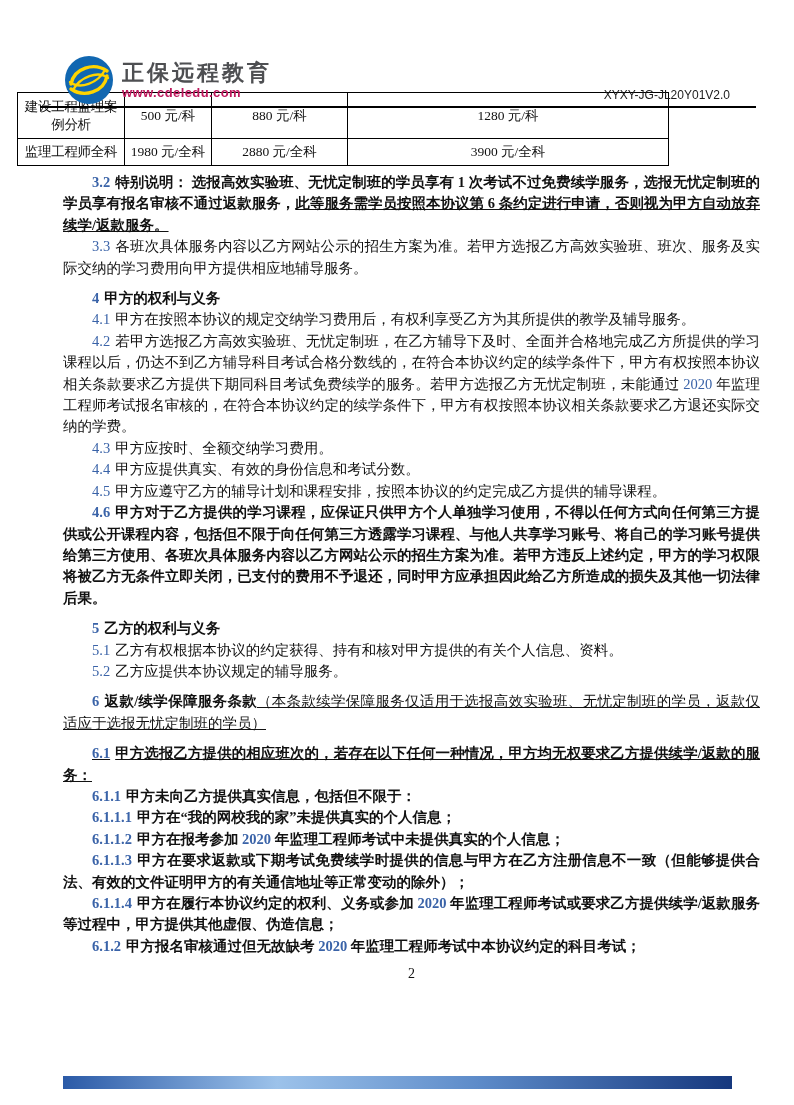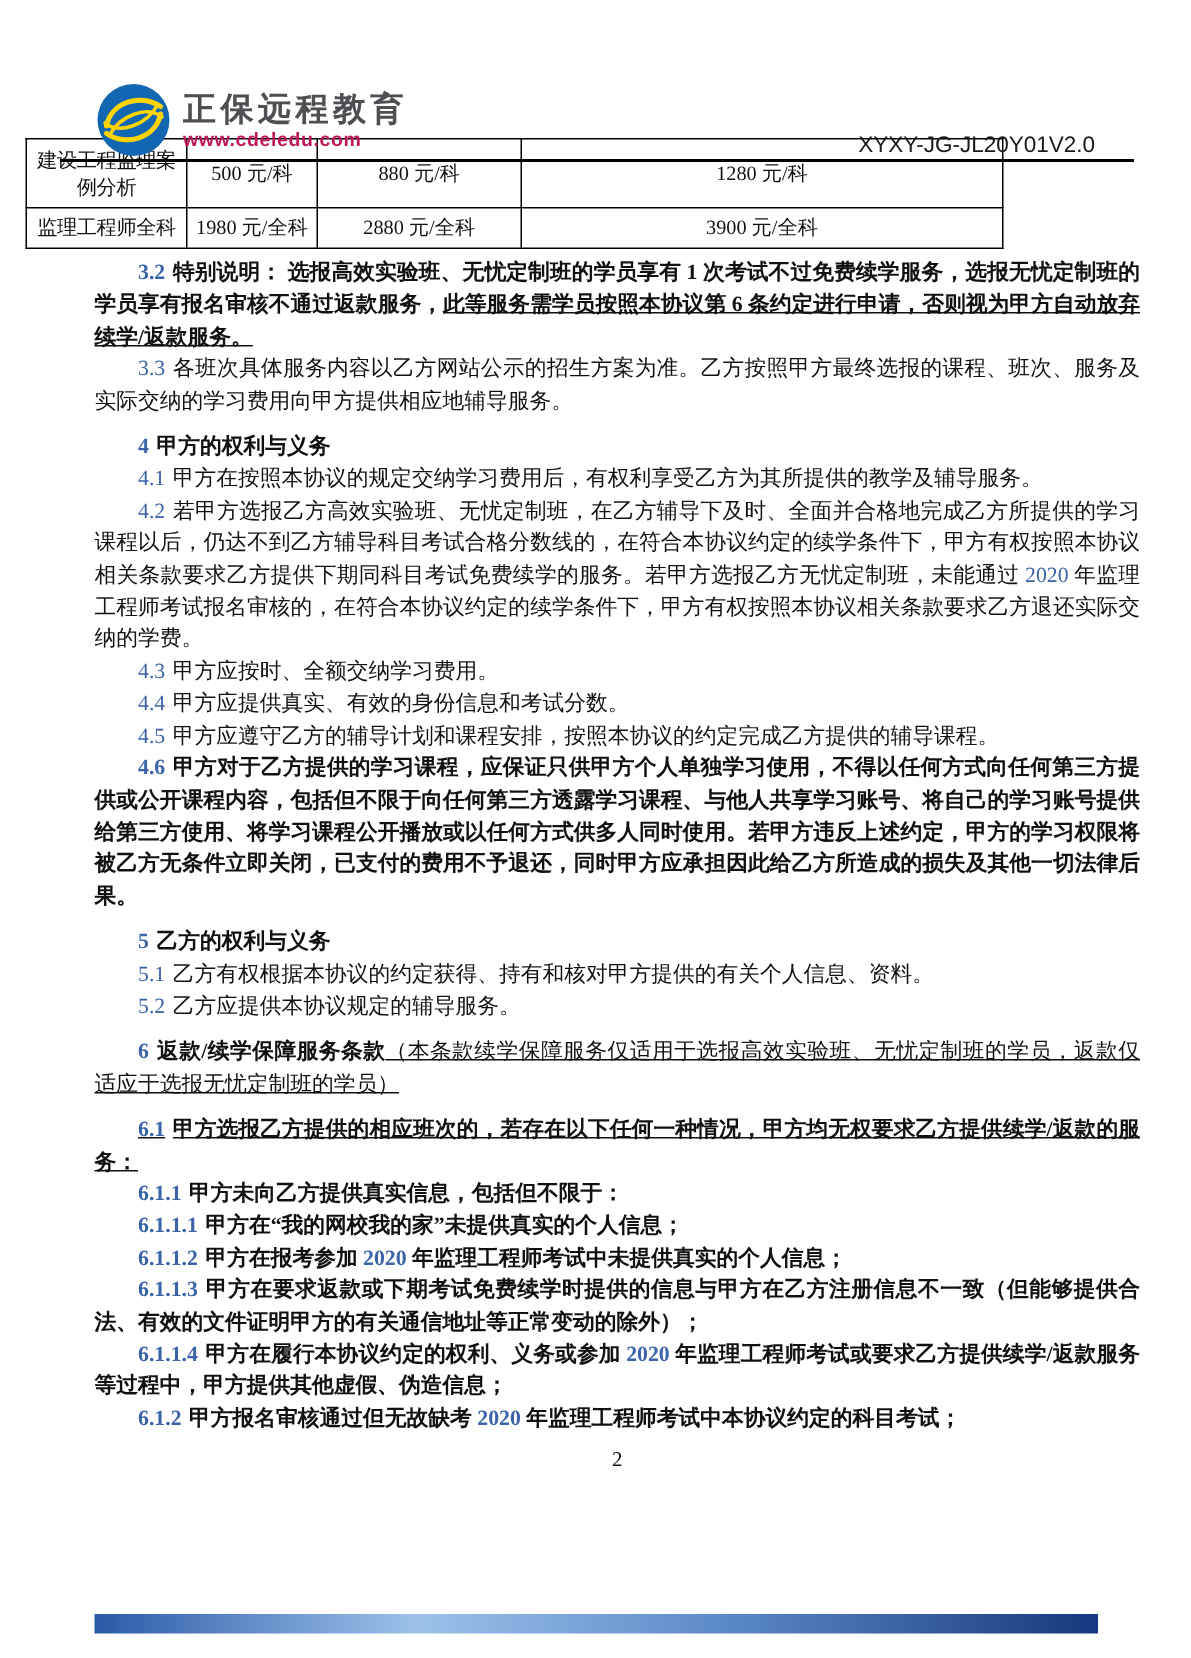--- a/index.html
+++ b/index.html
@@ -13,21 +13,21 @@
     overflow: hidden;
   }
   
   .hdr { position: relative; height: 88px; }
   .logo-wrap { position:absolute; left:64px; top:55px; display:flex; align-items:center; }
   .logo-svg { width:50px; height:50px; display:block; }
   .brand-block { margin-left:8px; font-family:"Liberation Sans","DejaVu Sans",sans-serif; }
   .brand-name { font-size:22px; font-weight:bold; color:#4e4f52; letter-spacing:3px; line-height:24px; }
   .brand-web  { font-size:13px; font-weight:bold; color:#be185d; letter-spacing:0.4px; line-height:15px; }
   .doc-code { position:absolute; right:64px; top:88px; font-family:"Liberation Sans","DejaVu Sans",sans-serif;
-              font-size:15px; color:#1a1a1a; }
+              font-size:12px; color:#1a1a1a; }
   .hdr-rule { position:absolute; left:40px; right:38px; top:106px; height:2px; background:#000; }
 
   
   table.price { border-collapse:collapse; margin:4px 0 0 17px; table-layout:fixed; width:651px; }
   table.price td { border:1.5px solid #000; text-align:center; vertical-align:middle;
                    font-size:13.5px; padding:2px 3px; line-height:18px; }
   td.subject { font-size:12.5px; letter-spacing:-0.3px;font-family:Liberation Serif, serif; }
   tr.r1 td { height:46px; }
   tr.r2 td { height:27px; }
 
@@ -94,35 +94,35 @@
       <td>2880 元/全科</td>
       <td>3900 元/全科</td>
     </tr>
   </tbody>
     </table>
 
   <div class="doc">
 
     <p><span class="num b">3.2</span><span class="b">特别说明： 选报高效实验班、无忧定制班的学员享有 1 次考试不过免费续学服务，选报无忧定制班的学员享有报名审核不通过返款服务，</span><span class="bu">此等服务需学员按照本协议第 6 条约定进行申请，否则视为甲方自动放弃续学/返款服务。</span></p>
 
-    <p><span class="num">3.3</span><span>各班次具体服务内容以乙方网站公示的招生方案为准。乙方按照甲方最终选报的课程、班次、服务及实际交纳的学习费用向甲方提供相应地辅导服务。</span></p>
+    <p><span class="num">3.3</span><span>各班次具体服务内容以乙方网站公示的招生方案为准。若甲方选报乙方高效实验班、班次、服务及实际交纳的学习费用向甲方提供相应地辅导服务。</span></p>
 
     <p class="hd sp"><span class="num">4</span><span>甲方的权利与义务</span></p>
 
     <p><span class="num">4.1</span><span>甲方在按照本协议的规定交纳学习费用后，有权利享受乙方为其所提供的教学及辅导服务。</span></p>
 
     <p><span class="num">4.2</span><span>若甲方选报乙方高效实验班、无忧定制班，在乙方辅导下及时、全面并合格地完成乙方所提供的学习课程以后，仍达不到乙方辅导科目考试合格分数线的，在符合本协议约定的续学条件下，甲方有权按照本协议相关条款要求乙方提供下期同科目考试免费续学的服务。若甲方选报乙方无忧定制班，未能通过 </span><span class="yr">2020</span><span> 年监理工程师考试报名审核的，在符合本协议约定的续学条件下，甲方有权按照本协议相关条款要求乙方退还实际交纳的学费。</span></p>
 
     <p><span class="num">4.3</span><span>甲方应按时、全额交纳学习费用。</span></p>
 
     <p><span class="num">4.4</span><span>甲方应提供真实、有效的身份信息和考试分数。</span></p>
 
     <p><span class="num">4.5</span><span>甲方应遵守乙方的辅导计划和课程安排，按照本协议的约定完成乙方提供的辅导课程。</span></p>
 
-    <p class="b"><span class="num">4.6</span><span>甲方对于乙方提供的学习课程，应保证只供甲方个人单独学习使用，不得以任何方式向任何第三方提供或公开课程内容，包括但不限于向任何第三方透露学习课程、与他人共享学习账号、将自己的学习账号提供给第三方使用、将学习课程公开播放或以任何方式供多人同时使用。若甲方违反上述约定，甲方的学习权限将被乙方无条件立即关闭，已支付的费用不予退还，同时甲方应承担因此给乙方所造成的损失及其他一切法律后果。</span></p>
+    <p class="b"><span class="num">4.6</span><span>甲方对于乙方提供的学习课程，应保证只供甲方个人单独学习使用，不得以任何方式向任何第三方提供或公开课程内容，包括但不限于向任何第三方透露学习课程、与他人共享学习账号、将自己的学习账号提供给第三方使用、各班次具体服务内容以乙方网站公示的招生方案为准。若甲方违反上述约定，甲方的学习权限将被乙方无条件立即关闭，已支付的费用不予退还，同时甲方应承担因此给乙方所造成的损失及其他一切法律后果。</span></p>
 
     <p class="hd sp"><span class="num">5</span><span>乙方的权利与义务</span></p>
 
     <p><span class="num">5.1</span><span>乙方有权根据本协议的约定获得、持有和核对甲方提供的有关个人信息、资料。</span></p>
 
     <p><span class="num">5.2</span><span>乙方应提供本协议规定的辅导服务。</span></p>
 
 
     <p class="hd sp"><span class="num">6</span><span>返款/续学保障服务条款</span><span class="note">（本条款续学保障服务仅适用于选报高效实验班、无忧定制班的学员，返款仅适应于选报无忧定制班的学员）</span></p>
 

